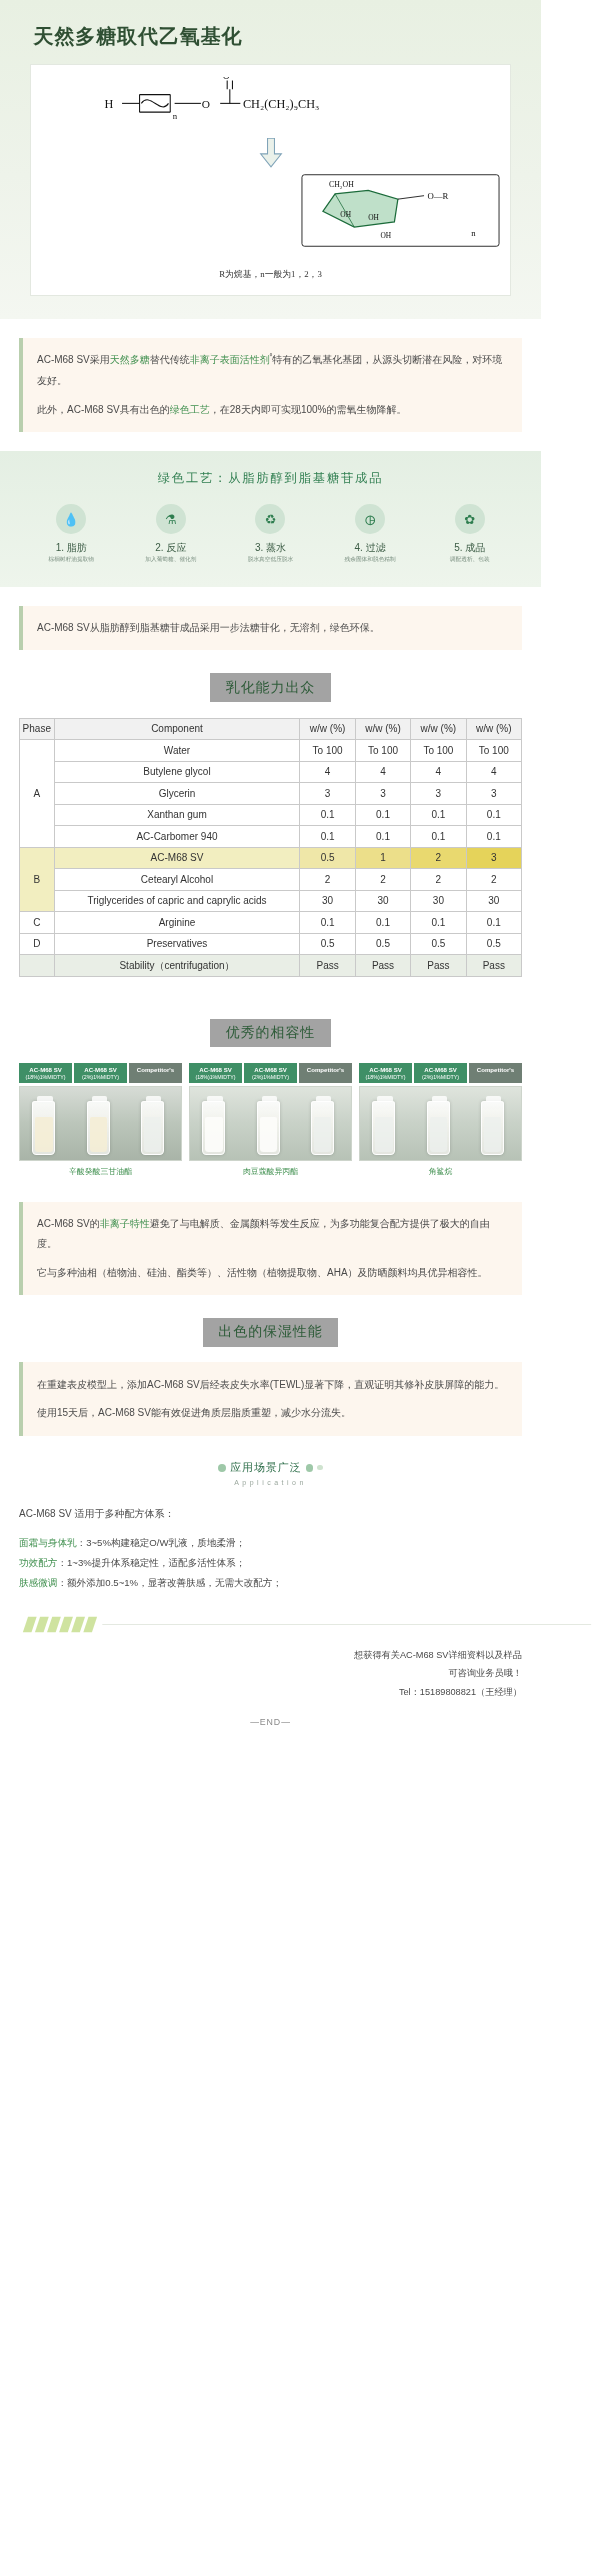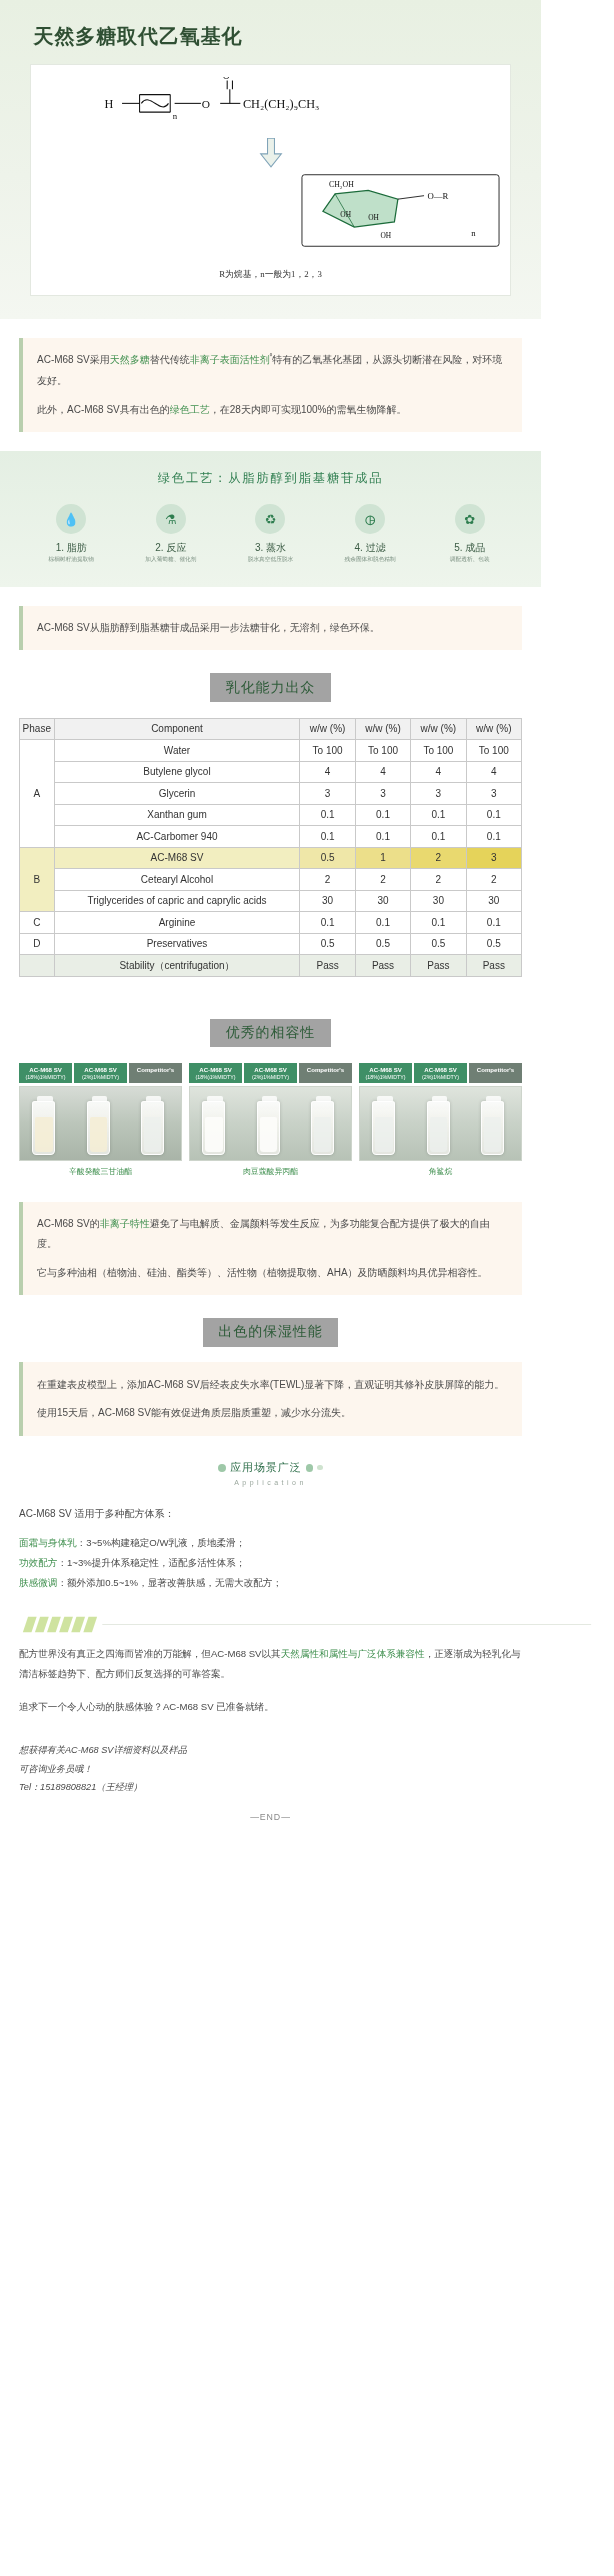--- a/index.html
+++ b/index.html
@@ -159,21 +159,21 @@
   .app-lead { margin-bottom: 8.8px; font-size:10px; }
 
   
   .stripes { padding: 21px 19px 0 19px; }
   .stripes svg { display:block; }
   .footer {
     padding: 10.5px 19px 0 19px;
     font-size: 9.6px; line-height: 2.1; color:#4a4a4a;
   }
   .footer p { margin: 0 0 12.3px 0; }
-  .contact { text-align:left; font-size:9.2px; color:#4a4a4a; line-height:2.0; padding: 12.3px 19px 0 19px; font-style: italic;}
+  .contact { text-align:right; font-size:9.2px; color:#4a4a4a; line-height:2.0; padding: 12.3px 19px 0 19px;}
   .end { text-align:center; font-size:8.8px; color:#8a8a8a; padding: 15.8px 0 23px 0; letter-spacing:0.9px;}
   .txt-green { color:#3f8f4e; }
 </style>
 </head>
 <body>
 
 <div class="page">
 
   <div class="hero">
     <div class="hero-title">天然多糖取代乙氧基化</div>
@@ -513,26 +513,20 @@
         <polygon points="20,2 30,2 24,20 14,20"></polygon>
         <polygon points="34,2 44,2 38,20 28,20"></polygon>
         <polygon points="48,2 58,2 52,20 42,20"></polygon>
         <polygon points="62,2 72,2 66,20 56,20"></polygon>
         <polygon points="76,2 86,2 80,20 70,20"></polygon>
       </g>
       <line x1="92" y1="11" x2="658" y2="11" stroke="#e0e6dc" stroke-width="1"></line>
     </svg>
   </div>
 
-  <div class="footer">
-    <p>
-      <span>配方世界没有真正之四海而皆准的万能解，但AC-M68 SV以其</span><span class="txt-green">天然属性和属性与广泛体系兼容性</span><span>，正逐渐成为轻乳化与清洁标签趋势下、配方师们反复选择的可靠答案。</span>
-    </p>
-    <p>追求下一个令人心动的肤感体验？AC-M68 SV 已准备就绪。</p>
-  </div>
 
   <div class="contact">
     <div>想获得有关AC-M68 SV详细资料以及样品</div>
     <div>可咨询业务员哦！</div>
     <div>Tel：15189808821（王经理）</div>
   </div>
 
   <div class="end">—END—</div>
 
 </div>

